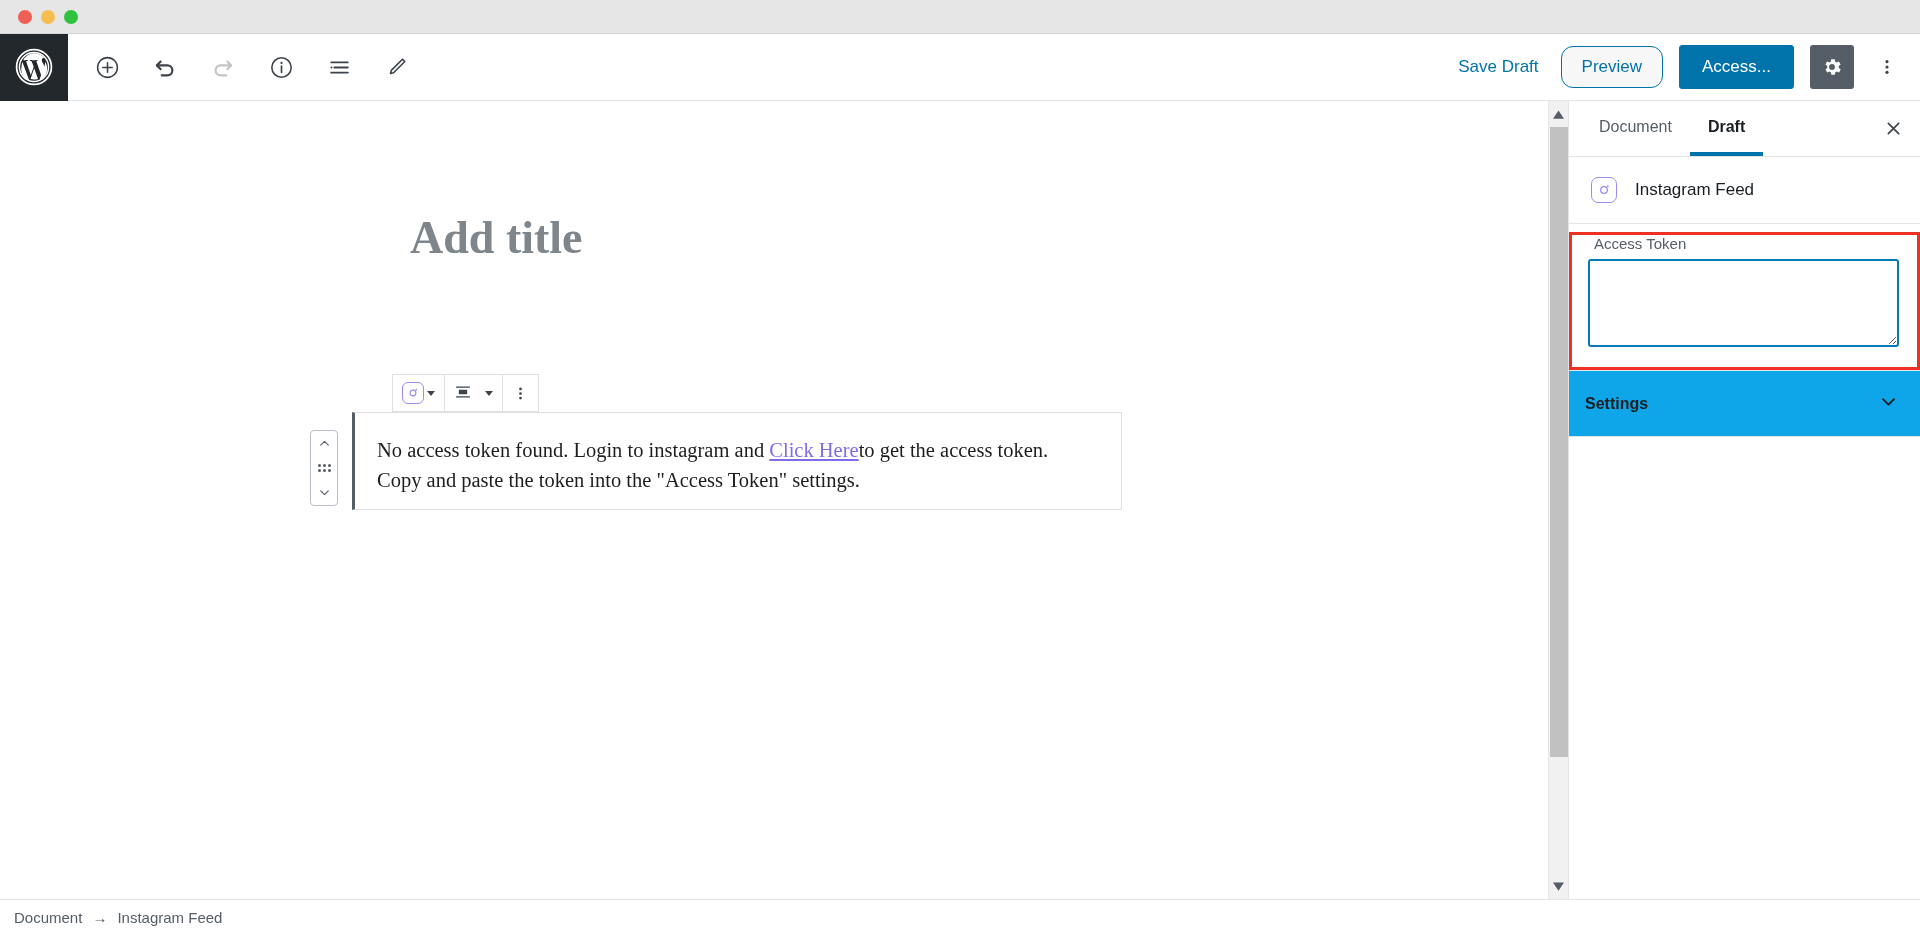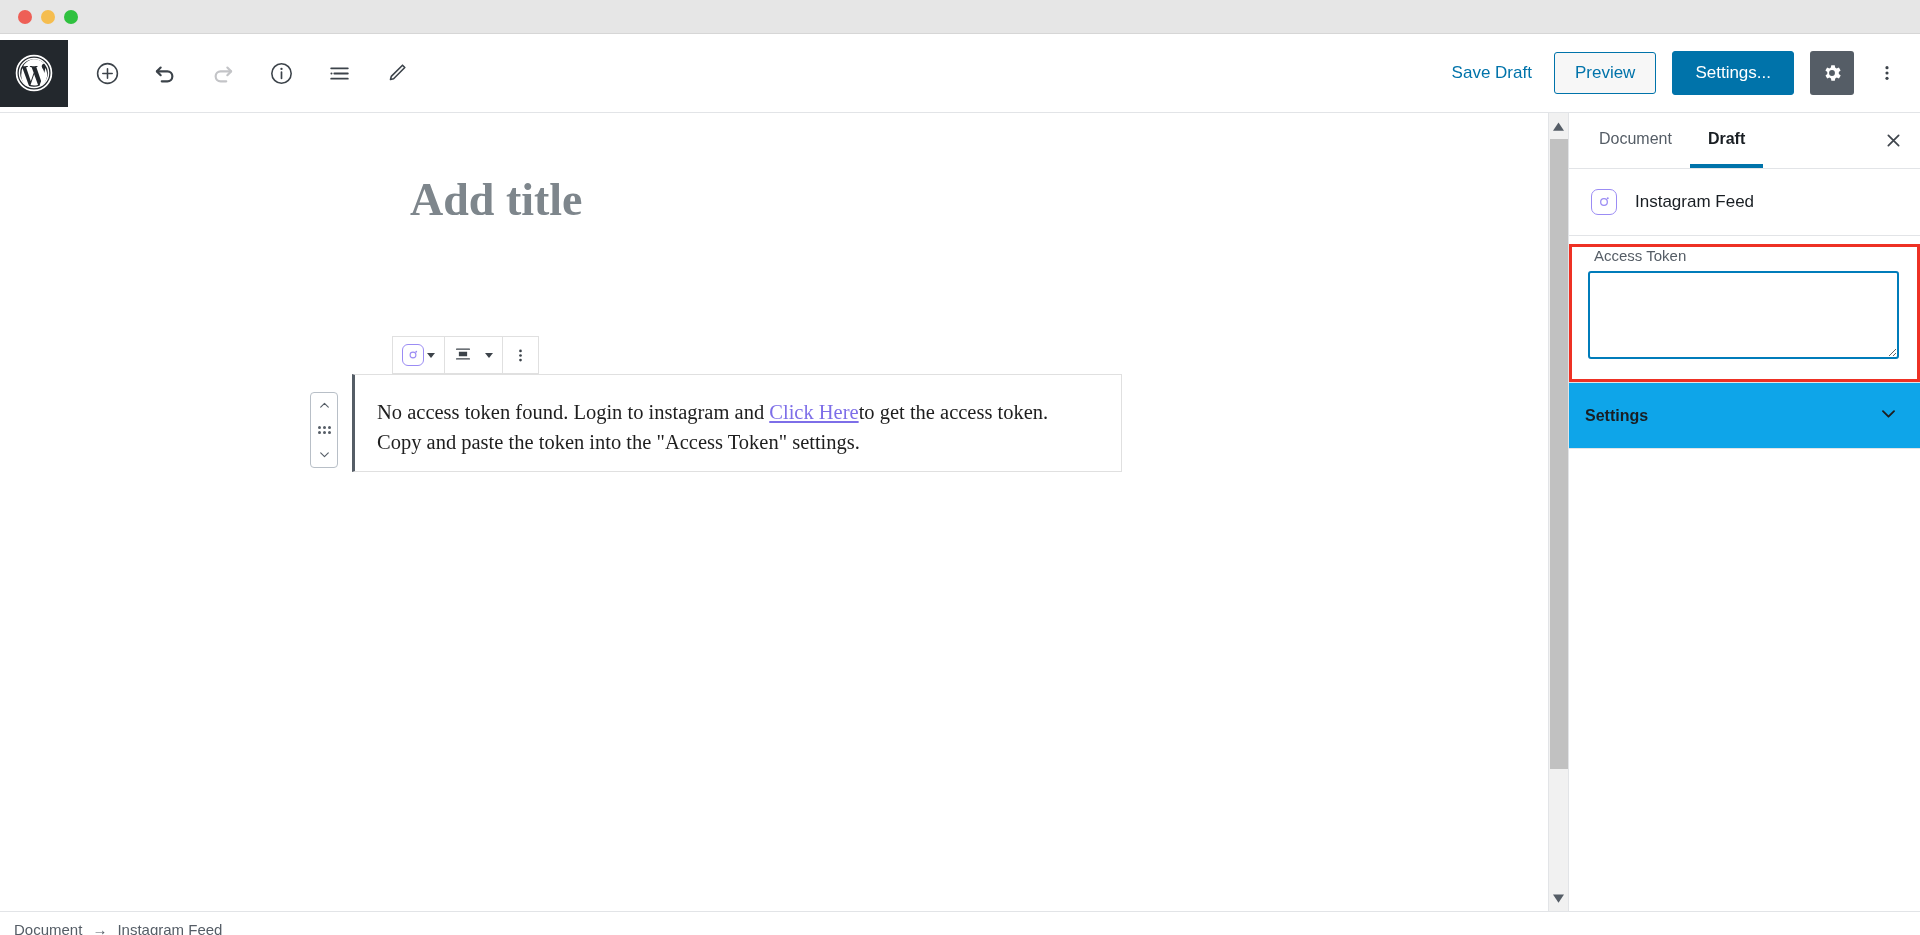--- a/index.html
+++ b/index.html
@@ -15,21 +15,21 @@
     display: flex; align-items: center; padding-left: 18px; gap: 9px;
     border-bottom: 1px solid #d6d6d6;
   }
   .dot { width: 14px; height: 14px; border-radius: 50%; }
   .dot.red { background: #ee5f56; }
   .dot.yellow { background: #f5bd4f; }
   .dot.green { background: #2fc13f; }
 
   
   .topbar {
-    height: 79px; background: #ffffff;
+    height: 67px; background: #ffffff;
     display: flex; align-items: center;
     border-bottom: 1px solid #e2e4e7;
     position: relative;
   }
   .wp-logo {
     width: 68px; height: 67px; background: #23282d;
     display: flex; align-items: center; justify-content: center;
     flex: none; cursor: pointer;
   }
   .tb-left { display: flex; align-items: center; gap: 8px; padding-left: 14px; }
@@ -41,21 +41,21 @@
   .tb-right {
     margin-left: auto; display: flex; align-items: center;
     gap: 16px; padding-right: 16px;
   }
   .save-draft {
     color: #0073aa; font-size: 17px; background: none; border: none;
     cursor: pointer; padding: 8px 6px;
   }
   .btn-preview {
     background: #f7f7f7; border: 1px solid #0073aa; color: #0073aa;
-    font-size: 17px; border-radius: 3px; padding: 10px 20px; cursor: pointer;
+    font-size: 17px; border-radius: 12px; padding: 10px 20px; cursor: pointer;
     font-family: inherit;
   }
   .btn-publish {
     background: #0073aa; border: 1px solid #0073aa; color: #fff;
     font-size: 17px; border-radius: 3px; padding: 11px 22px; cursor: pointer;
     font-family: inherit;
   }
   .btn-gear {
     width: 44px; height: 44px; background: #555d66; border: none;
     border-radius: 3px; display: flex; align-items: center; justify-content: center;
@@ -68,21 +68,21 @@
 
   
   .app-body { display: flex; height: calc(935px - 34px - 67px - 36px); position: relative; }
 
   
   .canvas-wrap { flex: 1; position: relative; background: #fff; overflow: hidden; }
   .canvas-inner { padding: 60px 0 0 0; }
   .post-title {
     font-family: "Liberation Serif", serif;
     font-size: 46px; font-weight: bold; color: #7e868c;
-    margin-left: 410px; 
+    margin-left: 410px; margin-top: 50px;
   }
 
   
   .block-region { margin-top: 148px; margin-left: 352px; position: relative; width: 770px; }
   .block-toolbar {
     position: absolute; top: -38px; left: 40px;
     display: flex; align-items: stretch; height: 38px;
     background: #fff; border: 1px solid #e0e0e0;
   }
   .bt-group { display: flex; align-items: center; border-right: 1px solid #e0e0e0; }
@@ -250,21 +250,21 @@
     <button class="tb-btn" title="Edit">
       <svg width="24" height="24" viewBox="0 0 24 24" fill="none">
         <path d="M17.5 4.2 19.8 6.5 8.6 17.7l-3.1.8.8-3.1L17.5 4.2Z" stroke="currentColor" stroke-width="1.6" stroke-linejoin="round"></path>
       </svg>
     </button>
   </div>
 
   <div class="tb-right">
     <button class="save-draft">Save Draft</button>
     <button class="btn-preview">Preview</button>
-    <button class="btn-publish">Settings...</button>
+    <button class="btn-publish">Access...</button>
     <button class="btn-gear" title="Settings">
       <svg width="22" height="22" viewBox="0 0 24 24" fill="currentColor">
         <path d="M19.4 13a7.6 7.6 0 0 0 0-2l2-1.6-1.9-3.3-2.4 1a7.6 7.6 0 0 0-1.7-1l-.4-2.6h-3.8l-.4 2.6c-.6.2-1.2.6-1.7 1l-2.4-1-1.9 3.3L6.9 11a7.6 7.6 0 0 0 0 2l-2 1.6 1.9 3.3 2.4-1c.5.4 1.1.8 1.7 1l.4 2.6h3.8l.4-2.6c.6-.2 1.2-.6 1.7-1l2.4 1 1.9-3.3-2-1.6ZM12 15.2a3.2 3.2 0 1 1 0-6.4 3.2 3.2 0 0 1 0 6.4Z"></path>
       </svg>
     </button>
     <button class="btn-kebab" title="More tools &amp; options">
       <svg width="20" height="20" viewBox="0 0 24 24" fill="currentColor">
         <circle cx="12" cy="5.6" r="1.9"></circle>
           <circle cx="12" cy="12" r="1.9"></circle>
           <circle cx="12" cy="18.4" r="1.9"></circle>

